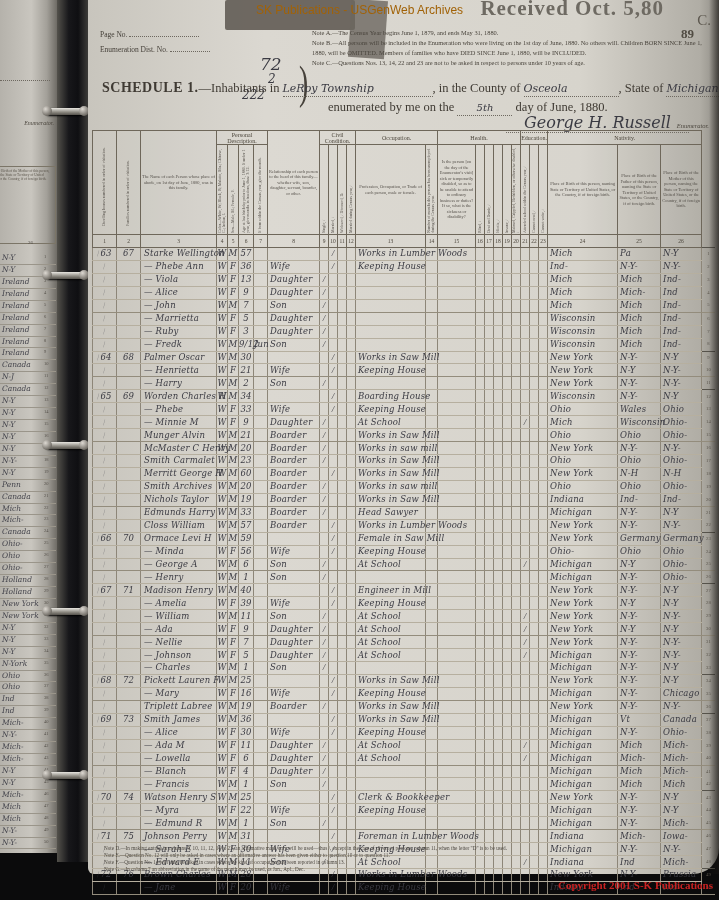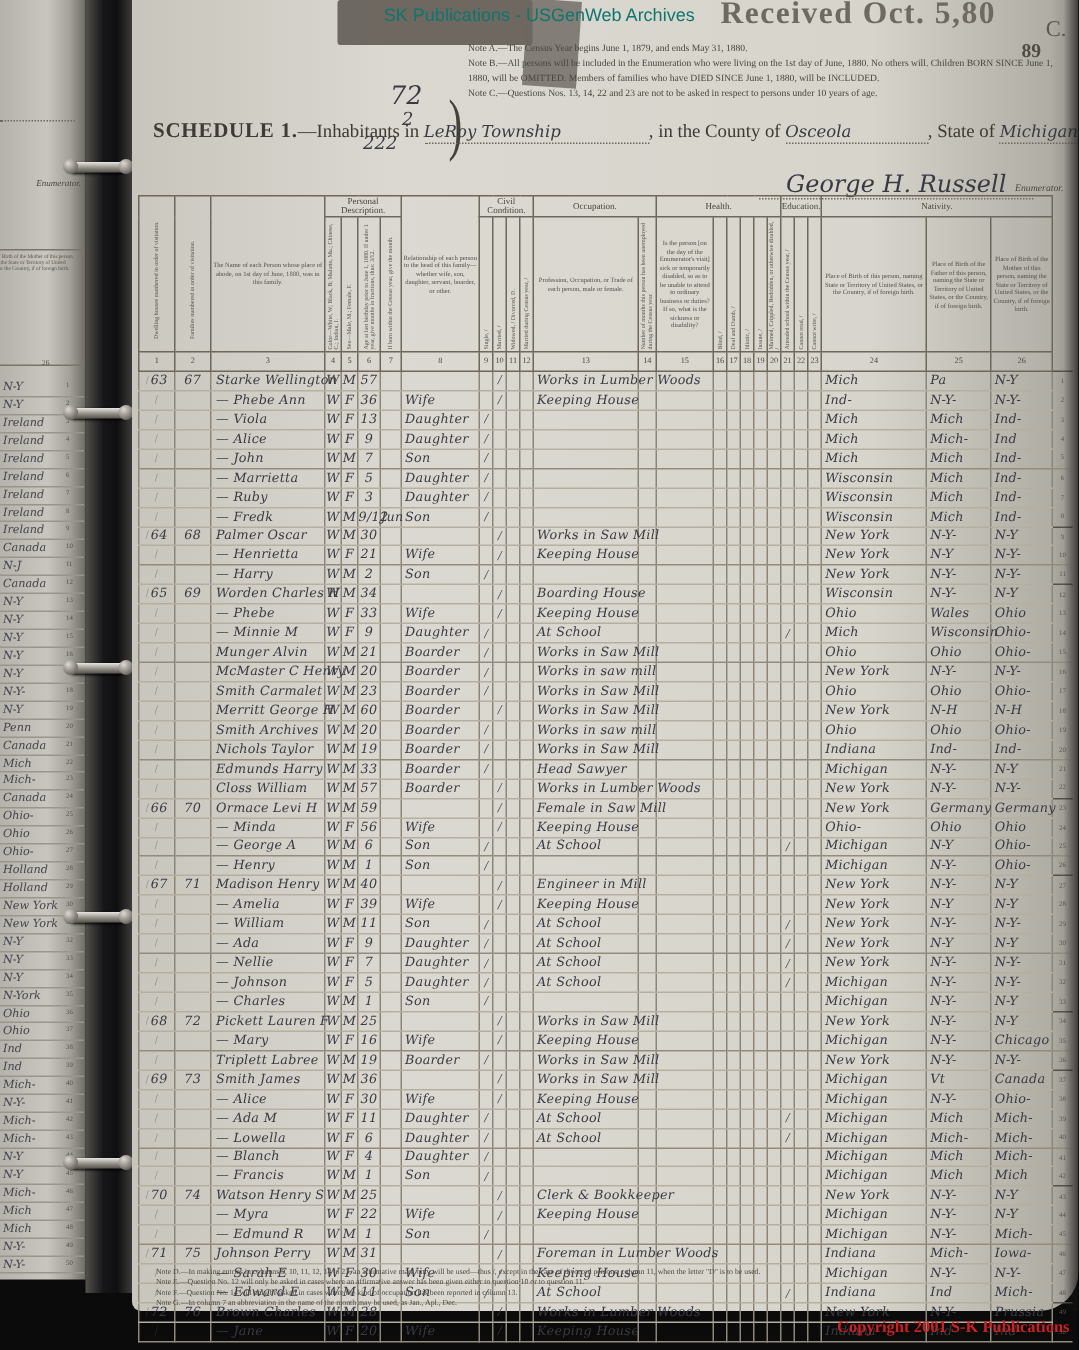--- a/index.html
+++ b/index.html
@@ -27,21 +27,21 @@
         background:linear-gradient(180deg,#e8e6e0,#8a877f 60%,#55524c);box-shadow:0 1px 2px #000;}
   .post::before,.post::after{content:"";position:absolute;top:-2px;width:10px;height:10px;border-radius:50%;
         background:radial-gradient(circle at 35% 30%,#ddd9d2,#716d66 70%,#3c3a35);}
   .post::before{left:-4px;} .post::after{right:-5px;}
 
   
   .page{position:absolute;left:88px;top:0;width:631px;height:874px;
         background:linear-gradient(90deg,#c8c5bd,#dbd8d1 28%,#d7d4cc 78%,#b0ada5 97%,#8e8b84);
         border-radius:0 0 26px 6px;}
   .wm-top{position:absolute;left:0;right:0;top:3px;text-align:center;
-          font-family:"Liberation Sans",sans-serif;font-size:12px;color:#0f766e;z-index:5;}
+          font-family:"Liberation Sans",sans-serif;font-size:12px;color:#a16207;z-index:5;}
   .received{position:absolute;right:55px;top:-4px;font-size:21px;font-weight:bold;color:#6e6a62;
             letter-spacing:1px;filter:blur(.3px);}
   .corner-c{position:absolute;right:8px;top:12px;font-size:15px;color:#5d584f;}
   .printed89{position:absolute;right:25px;top:26px;font-size:13px;font-weight:bold;color:#514c43;}
   .tape1{position:absolute;left:137px;top:0;width:130px;height:30px;background:#5a554e;opacity:.85;border-radius:2px;}
   .tape2{position:absolute;left:262px;top:0px;width:36px;height:58px;background:#6b665f;opacity:.8;transform:rotate(4deg);}
 
   .admin{position:absolute;left:12px;top:30px;width:200px;font-size:7.5px;color:#46413a;}
   .admin-row{height:15px;white-space:nowrap;}
   .dotline{display:inline-block;border-bottom:1px dotted #6d685f;min-width:60px;}
@@ -307,37 +307,44 @@
   <div class="post" style="top:772px"></div>
 
   <div class="page">
     <div class="tape1"></div>
     <div class="tape2"></div>
     <div class="received">Received Oct. 5,80</div>
     <div class="corner-c">C.</div>
     <div class="printed89">89</div>
 
     <div class="admin">
+      <div class="admin-row"><span>Page No.</span> <span class="dotline" style="min-width:70px"></span></div>
+      <div class="admin-row"><span>Enumeration Dist. No.</span> <span class="dotline" style="min-width:40px"></span></div>
       <div class="hw admin-page-no">72</div>
       <div class="hw admin-sup">2</div>
       <div class="hw admin-enum">222</div>
       <div class="brace">)</div>
     </div>
 
     <div class="notes-top">
       <div>Note A.—The Census Year begins June 1, 1879, and ends May 31, 1880.</div>
       <div>Note B.—All persons will be included in the Enumeration who were living on the 1st day of June, 1880.  No others will.  Children BORN SINCE June 1, 1880, will be OMITTED.  Members of families who have DIED SINCE June 1, 1880, will be INCLUDED.</div>
       <div>Note C.—Questions Nos. 13, 14, 22 and 23 are not to be asked in respect to persons under 10 years of age.</div>
     </div>
 
     <div class="sched">
       <span class="t1">SCHEDULE 1.</span><span>—Inhabitants in</span>
       <span class="dotline" style="min-width:150px"><span class="hw">LeRoy Township</span></span><span>, in the County of</span>
       <span class="dotline" style="min-width:95px"><span class="hw">Osceola</span></span><span>, State of</span>
       <span class="dotline" style="min-width:95px"><span class="hw">Michigan</span></span>
+    </div>
+    <div class="sched-2">
+      <span>enumerated by me on the</span>
+      <span class="dotline" style="min-width:55px;text-align:center"><span class="hw" style="font-size:10px">5th</span></span>
+      <span>day of June, 1880.</span>
     </div>
     <div class="sig hw">George H. Russell</div>
     <div class="enum-lab">Enumerator.</div>
 
     <table class="census">
       <colgroup>
         <col style="width:24px">
           <col style="width:24px">
           <col style="width:76px">
         <col style="width:11px">

